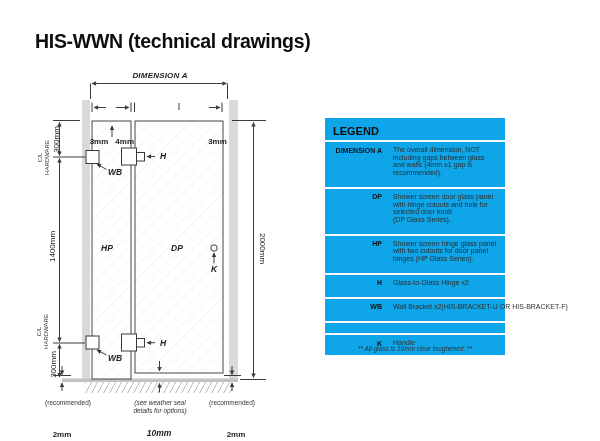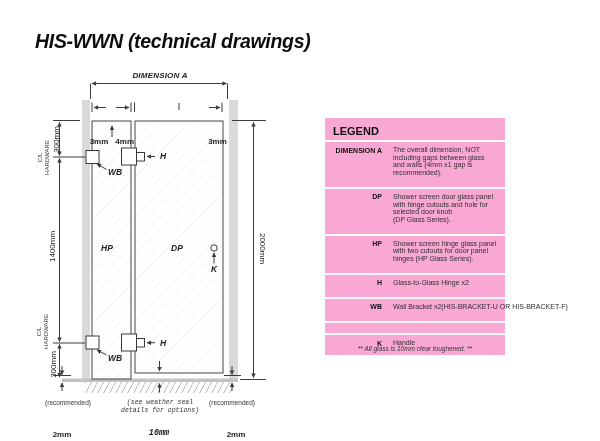--- a/index.html
+++ b/index.html
@@ -8,38 +8,38 @@
     position:relative;
     width:600px; height:441px;
     background:#ffffff;
     font-family:"Liberation Sans", sans-serif;
     color:#1a1a1a;
     overflow:hidden;
   }
   .abs { position:absolute; }
   .page-title {
     left:35px; top:30px;
-    font-size:19.5px; font-weight:700; letter-spacing:-0.3px; color:#0d0d0d;font-style:italic;
+    font-size:19.5px; font-weight:700; letter-spacing:-0.3px; color:#0d0d0d;
   }
 
   
   .lbl { position:absolute; font-size:8px; color:#222; text-align:center; line-height:9px; }
   .dim-top { font-weight:700;margin-top:40px; }
   .dim-a { font-style:italic; font-weight:700; font-size:8px; letter-spacing:0.2px; }
   .rot { transform:rotate(-90deg); }
   .rotcw { transform:rotate(90deg); }
   .clhw { font-size:6px; line-height:6.5px; white-space:pre-line; color:#333; }
   .plabel { font-weight:700; font-style:italic; font-size:8.5px; }
   .small-note { font-size:6.5px; line-height:7.5px; color:#333; white-space:pre-line; }
-  .italic { font-style:italic;font-family:Liberation Mono, monospace; }
+  .italic { font-style:italic; }
 
   
   .legend-box {
     position:absolute; left:325px; top:118px; width:180px;
-    background:#f9a8d4; padding:0;
+    background:#0ea5e9; padding:0;
   }
   .legend-header {
     font-size:11px; font-weight:700; color:#0d0d0d;
     padding:7px 8px 3px 8px;
     border-bottom:2px solid #fafafa;
   }
   .legend-row {
     display:flex; align-items:flex-start;
     padding:4px 0 10px 0;
     border-bottom:2px solid #fafafa;

